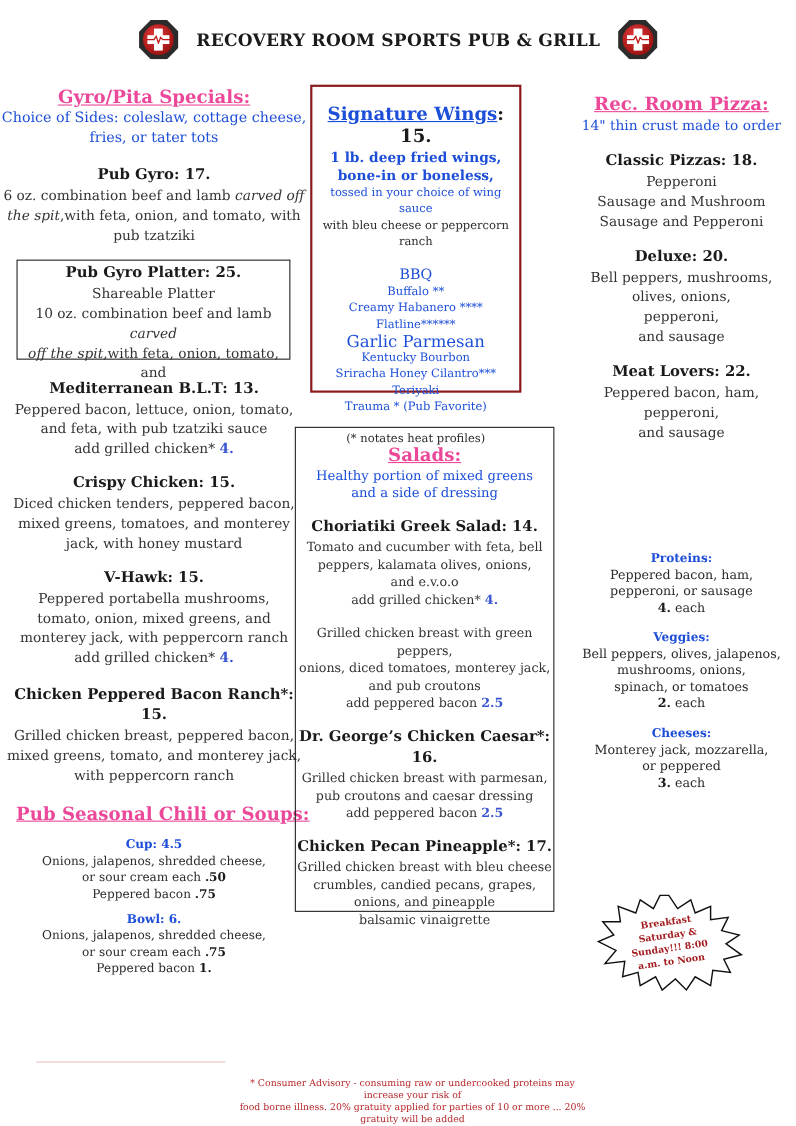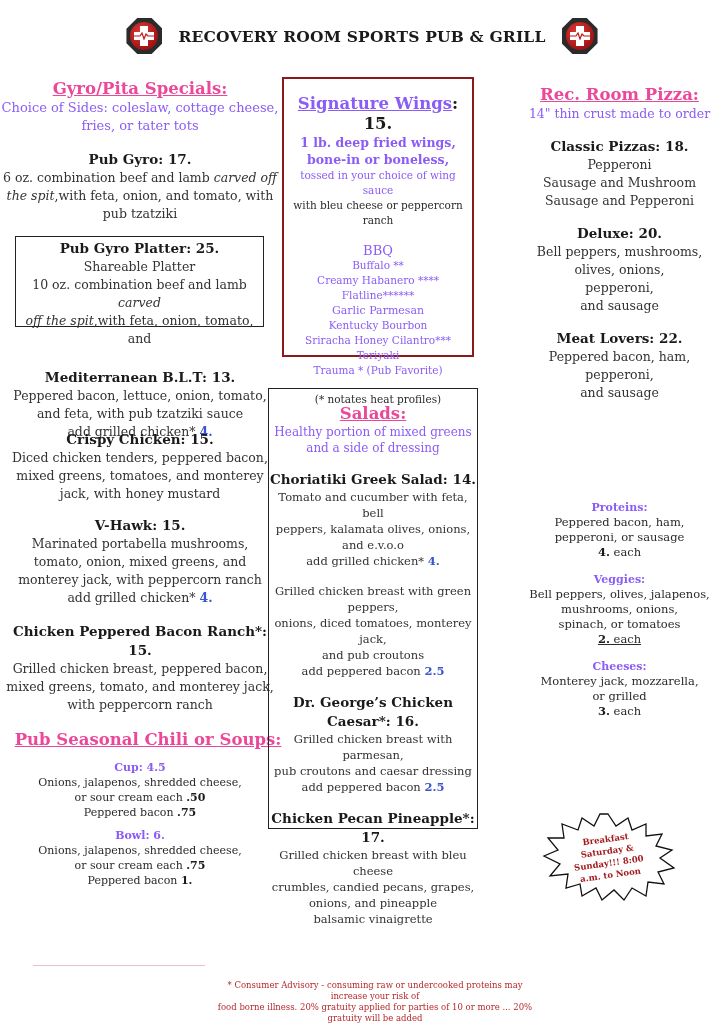--- a/index.html
+++ b/index.html
@@ -1,20 +1,20 @@
 <!DOCTYPE html>
 <html><head>
   <meta charset="utf-8">
   <style>
     * { box-sizing: border-box; margin: 0; padding: 0; }
     html, body { width: 724px; height: 1024px; background: #ffffff; overflow: hidden; }
     body { position: relative; font-family: "DejaVu Serif", "Liberation Serif", serif; color: #2a2a2a; }
     .abs { position: absolute; }
     .center { text-align: center; }
-    .red { color: #8b5cf6; }
+    .red { color: #1d4ed8; }
     .blue { color: #5b7de8; }
     .dark { color: #1a1a1a; }
     .sec-title { font-weight: bold; text-decoration: underline; color: #ec4899; font-size: 16.5px; line-height: 21px; }
     .sub { font-size: 13px; line-height: 18px; }
     .item-name { font-weight: bold; color: #1a1a1a; font-size: 13.5px; line-height: 19px; }
     .desc { font-size: 12.5px; line-height: 18px; color: #333; }
     .small { font-size: 11px; line-height: 15px; }
     .addon .price { font-weight: bold; color: #3a55d0; }
     .boxed { border: 1.5px solid #222; }
     .wings-box { border: 2px solid #8a1a1c; }
@@ -79,37 +79,37 @@
   <div class="desc">pub tzatziki</div>
 </div>
 
 <div class="abs center boxed" style="left:15px;top:236px;width:249px;height:91px;padding-top:2px;">
   <div class="item-name">Pub Gyro Platter: 25.</div>
   <div class="desc">Shareable Platter</div>
   <div class="desc"><span>10 oz. combination beef and lamb </span><i>carved</i></div>
   <div class="desc"><i>off the spit</i><span>,with feta, onion, tomato, and</span></div>
 </div>
 
-<div class="abs center" style="left:0;top:344px;width:280px;margin-top:24px;">
+<div class="abs center" style="left:0;top:344px;width:280px;">
   <div class="item-name">Mediterranean B.L.T: 13.</div>
   <div class="desc">Peppered bacon, lettuce, onion, tomato,</div>
   <div class="desc">and feta, with pub tzatziki sauce</div>
   <div class="desc blue addon"><span>add grilled chicken* </span><span class="price">4.</span></div>
 </div>
 
 <div class="abs center" style="left:0;top:430px;width:280px;">
   <div class="item-name">Crispy Chicken: 15.</div>
   <div class="desc">Diced chicken tenders, peppered bacon,</div>
   <div class="desc">mixed greens, tomatoes, and monterey</div>
   <div class="desc">jack, with honey mustard</div>
 </div>
 
 <div class="abs center" style="left:0;top:516px;width:280px;">
   <div class="item-name">V-Hawk: 15.</div>
-  <div class="desc">Marinated portabella mushrooms,</div>
+  <div class="desc">Peppered portabella mushrooms,</div>
   <div class="desc">tomato, onion, mixed greens, and</div>
   <div class="desc">monterey jack, with peppercorn ranch</div>
   <div class="desc blue addon"><span>add grilled chicken* </span><span class="price">4.</span></div>
 </div>
 
 <div class="abs center" style="left:0;top:622px;width:280px;">
   <div class="item-name">Chicken Peppered Bacon Ranch*: 15.</div>
   <div class="desc">Grilled chicken breast, peppered bacon,</div>
   <div class="desc">mixed greens, tomato, and monterey jack,</div>
   <div class="desc">with peppercorn ranch</div>
@@ -137,30 +137,30 @@
   </div>
   <div class="red" style="font-weight:bold;font-size:12.5px;line-height:17px;">1 lb. deep fried wings,</div>
   <div class="red" style="font-weight:bold;font-size:12.5px;line-height:17px;">bone-in or boneless,</div>
   <div class="red small" style="font-size:10.5px;">tossed in your choice of wing sauce</div>
   <div class="small" style="font-size:10.5px;">with bleu cheese or peppercorn ranch</div>
   <div style="height:15px;"></div>
   <div class="red small" style="font-size:13px;">BBQ</div>
   <div class="red small" style="font-size:10.5px;">Buffalo **</div>
   <div class="red small" style="font-size:10.5px;">Creamy Habanero ****</div>
   <div class="red small" style="font-size:10.5px;">Flatline******</div>
-  <div class="red small" style="font-size:11px;">Garlic Parmesan</div>
+  <div class="red small" style="font-size:15px;">Garlic Parmesan</div>
   <div class="red small" style="font-size:10.5px;">Kentucky Bourbon</div>
   <div class="red small" style="font-size:10.5px;">Sriracha Honey Cilantro***</div>
   <div class="red small" style="font-size:10.5px;">Teriyaki</div>
   <div class="red small" style="font-size:10.5px;">Trauma * (Pub Favorite)</div>
   <div style="height:14px;"></div>
   <div class="small" style="font-size:10.5px;">(* notates heat profiles)</div>
 </div>
 
-<div class="abs center boxed" style="left:268px;top:388px;width:210px;height:441px;padding-top:14px;">
+<div class="abs center boxed" style="left:268px;top:388px;width:236px;height:441px;padding-top:14px;">
   <div class="sec-title">Salads:</div>
   <div class="sub red" style="font-size:12px;line-height:16px;">Healthy portion of mixed greens</div>
   <div class="sub red" style="font-size:12px;line-height:16px;">and a side of dressing</div>
 
   <div style="margin-top:14px;">
     <div class="item-name">Choriatiki Greek Salad: 14.</div>
     <div class="desc" style="font-size:11.5px;line-height:16px;">Tomato and cucumber with feta, bell</div>
     <div class="desc" style="font-size:11.5px;line-height:16px;">peppers, kalamata olives, onions,</div>
     <div class="desc" style="font-size:11.5px;line-height:16px;">and e.v.o.o</div>
     <div class="desc blue addon" style="font-size:11.5px;line-height:16px;"><span>add grilled chicken* </span><span class="price">4.</span></div>
@@ -224,27 +224,27 @@
     <div class="small" style="font-size:11.5px;">Peppered bacon, ham,</div>
     <div class="small" style="font-size:11.5px;">pepperoni, or sausage</div>
     <div class="small" style="font-size:11.5px;"><b class="dark">4.</b><span> each</span></div>
   </div>
 
   <div style="margin-top:12px;">
     <div class="small red" style="font-weight:bold;">Veggies:</div>
     <div class="small" style="font-size:11.5px;">Bell peppers, olives, jalapenos,</div>
     <div class="small" style="font-size:11.5px;">mushrooms, onions,</div>
     <div class="small" style="font-size:11.5px;">spinach, or tomatoes</div>
-    <div class="small" style="font-size:11.5px;text-decoration:underline;"><b class="dark">2.</b><span> each</span></div>
+    <div class="small" style="font-size:11.5px;"><b class="dark">2.</b><span> each</span></div>
   </div>
 
   <div style="margin-top:12px;">
     <div class="small red" style="font-weight:bold;">Cheeses:</div>
     <div class="small" style="font-size:11.5px;">Monterey jack, mozzarella,</div>
-    <div class="small" style="font-size:11.5px;">or grilled</div>
+    <div class="small" style="font-size:11.5px;">or peppered</div>
     <div class="small" style="font-size:11.5px;"><b class="dark">3.</b><span> each</span></div>
   </div>
 </div>
 
 <div class="abs burst">
   <svg width="136" height="90" viewBox="0 0 136 90">
     <polygon fill="#ffffff" stroke="#111" stroke-width="1.3" points="68,2 76,14 88,6 92,18 106,12 106,24 122,22 116,34 132,38 120,46 134,56 118,60 124,72 108,70 106,84 92,76 84,88 74,78 62,88 56,76 42,84 40,72 26,76 28,62 10,64 20,52 4,44 18,38 8,26 24,26 22,12 38,18 42,6 54,14 60,2"></polygon>
   </svg>
   <div class="burst-text">
     <div>Breakfast</div>

